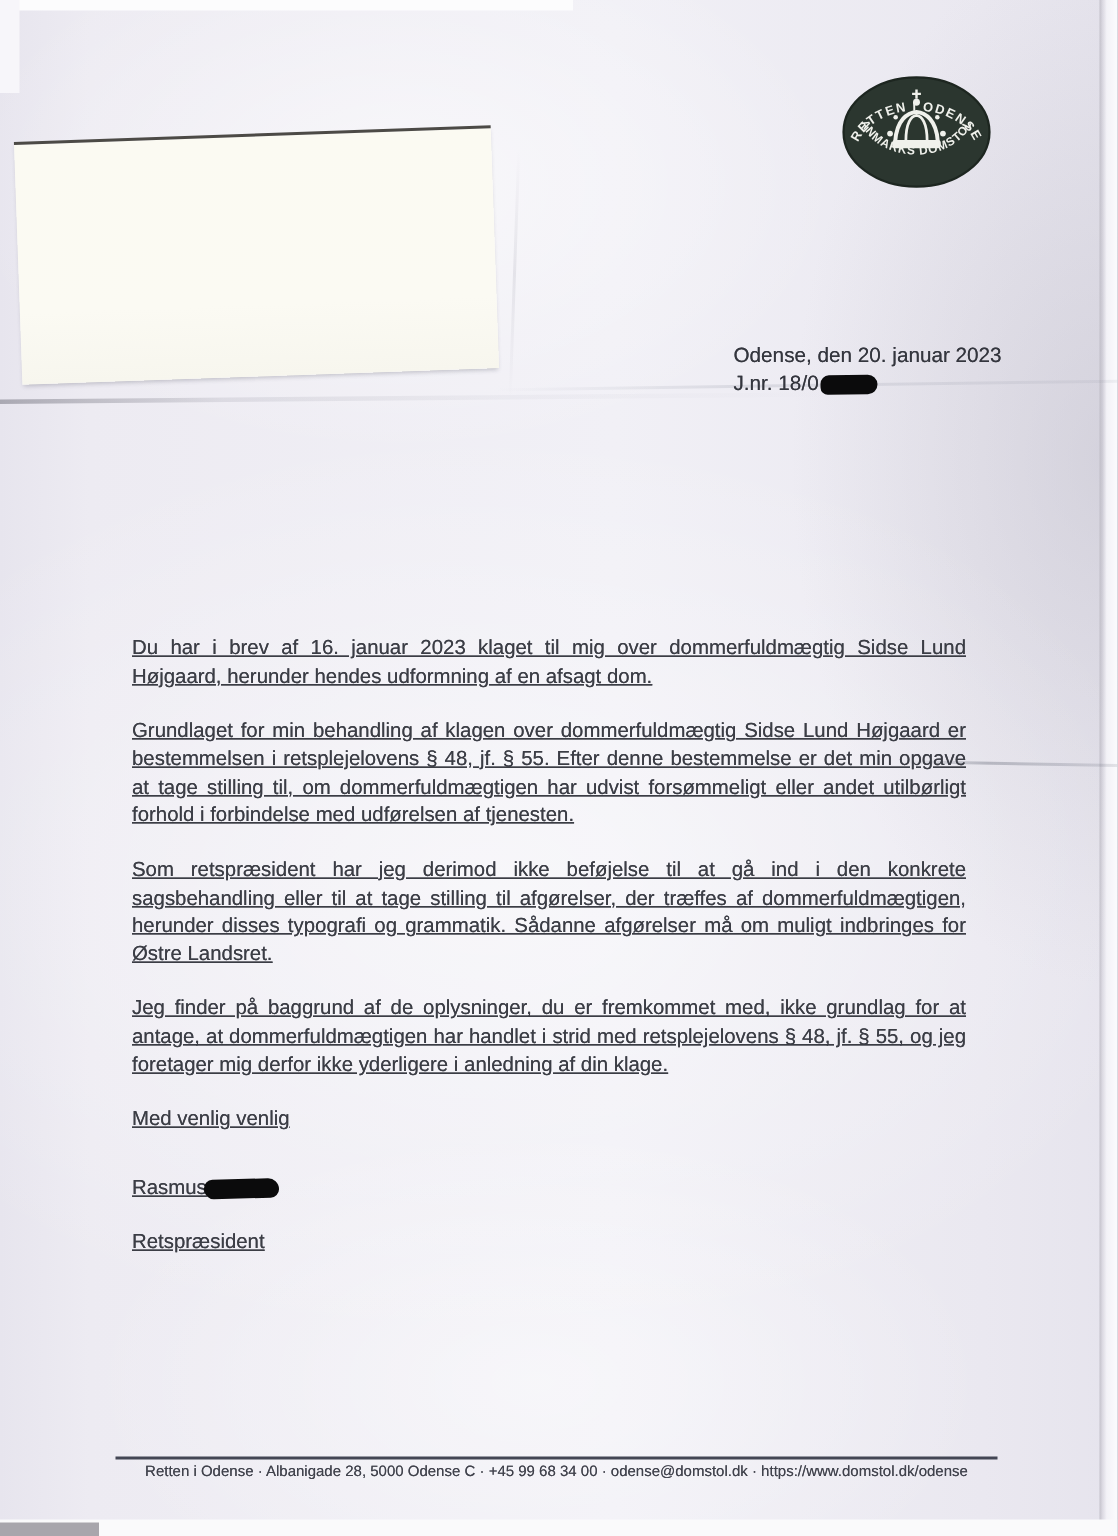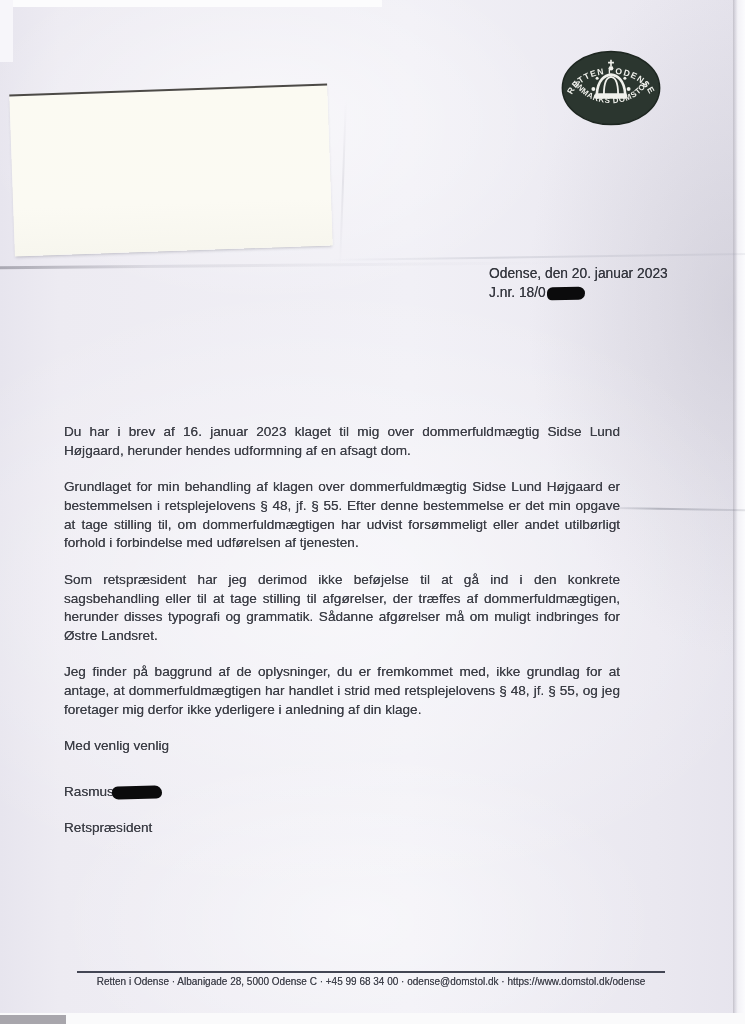--- a/index.html
+++ b/index.html
@@ -37,29 +37,30 @@
     position:absolute;left:12px;top:89px;width:318px;height:160px;
     background:linear-gradient(180deg,#fbfaf2 0%,#fbfaf3 70%,#f7f6ee 100%);
     border-top:2.5px solid #4c4a46;
     transform:rotate(-2deg);
     box-shadow:0 2px 3px -1px rgba(80,80,95,.30);
   }
   
   .seal{position:absolute;left:560px;top:50px;width:102px;height:76px;}
   
   .meta{position:absolute;left:489px;top:227px;font-size:13.8px;line-height:19px;color:#34363e;
-    text-shadow:0 0 .3px rgba(52,54,62,.85);margin-top:37px;}
+    text-shadow:0 0 .3px rgba(52,54,62,.85);}
   .redact{display:inline-block;background:#0b0b0c;vertical-align:middle;}
   .redact-jnr{width:38px;height:13px;border-radius:7px 8px 8px 6px;margin-left:1px;transform:rotate(-1deg);}
   .redact-name{width:50px;height:13px;border-radius:7px 9px 7px 8px;margin-left:-2px;transform:rotate(-1.5deg);}
   
   .body{
-    position:absolute;left:64px;top:423px;width:556px;
+    position:absolute;left:88px;top:423px;width:556px;
     font-size:13.6px;line-height:18.8px;color:#3b3d45;
     text-shadow:0 0 .3px rgba(59,61,69,.85);
+    text-decoration:underline;
   }
   .body p{margin:0 0 17.5px 0;text-align:justify;}
   .body .salutation{margin:0 0 27px 0;text-align:left;}
   .sig-line{margin:0;text-align:left;}
   
   .footer-rule{position:absolute;left:77px;top:971px;width:588px;height:1.5px;background:#434654;}
   .footer{position:absolute;left:77px;top:975px;width:588px;text-align:center;
     font-size:10px;line-height:13.5px;color:#40424c;text-shadow:0 0 .3px rgba(64,66,76,.8);}
 </style>
 </head>

